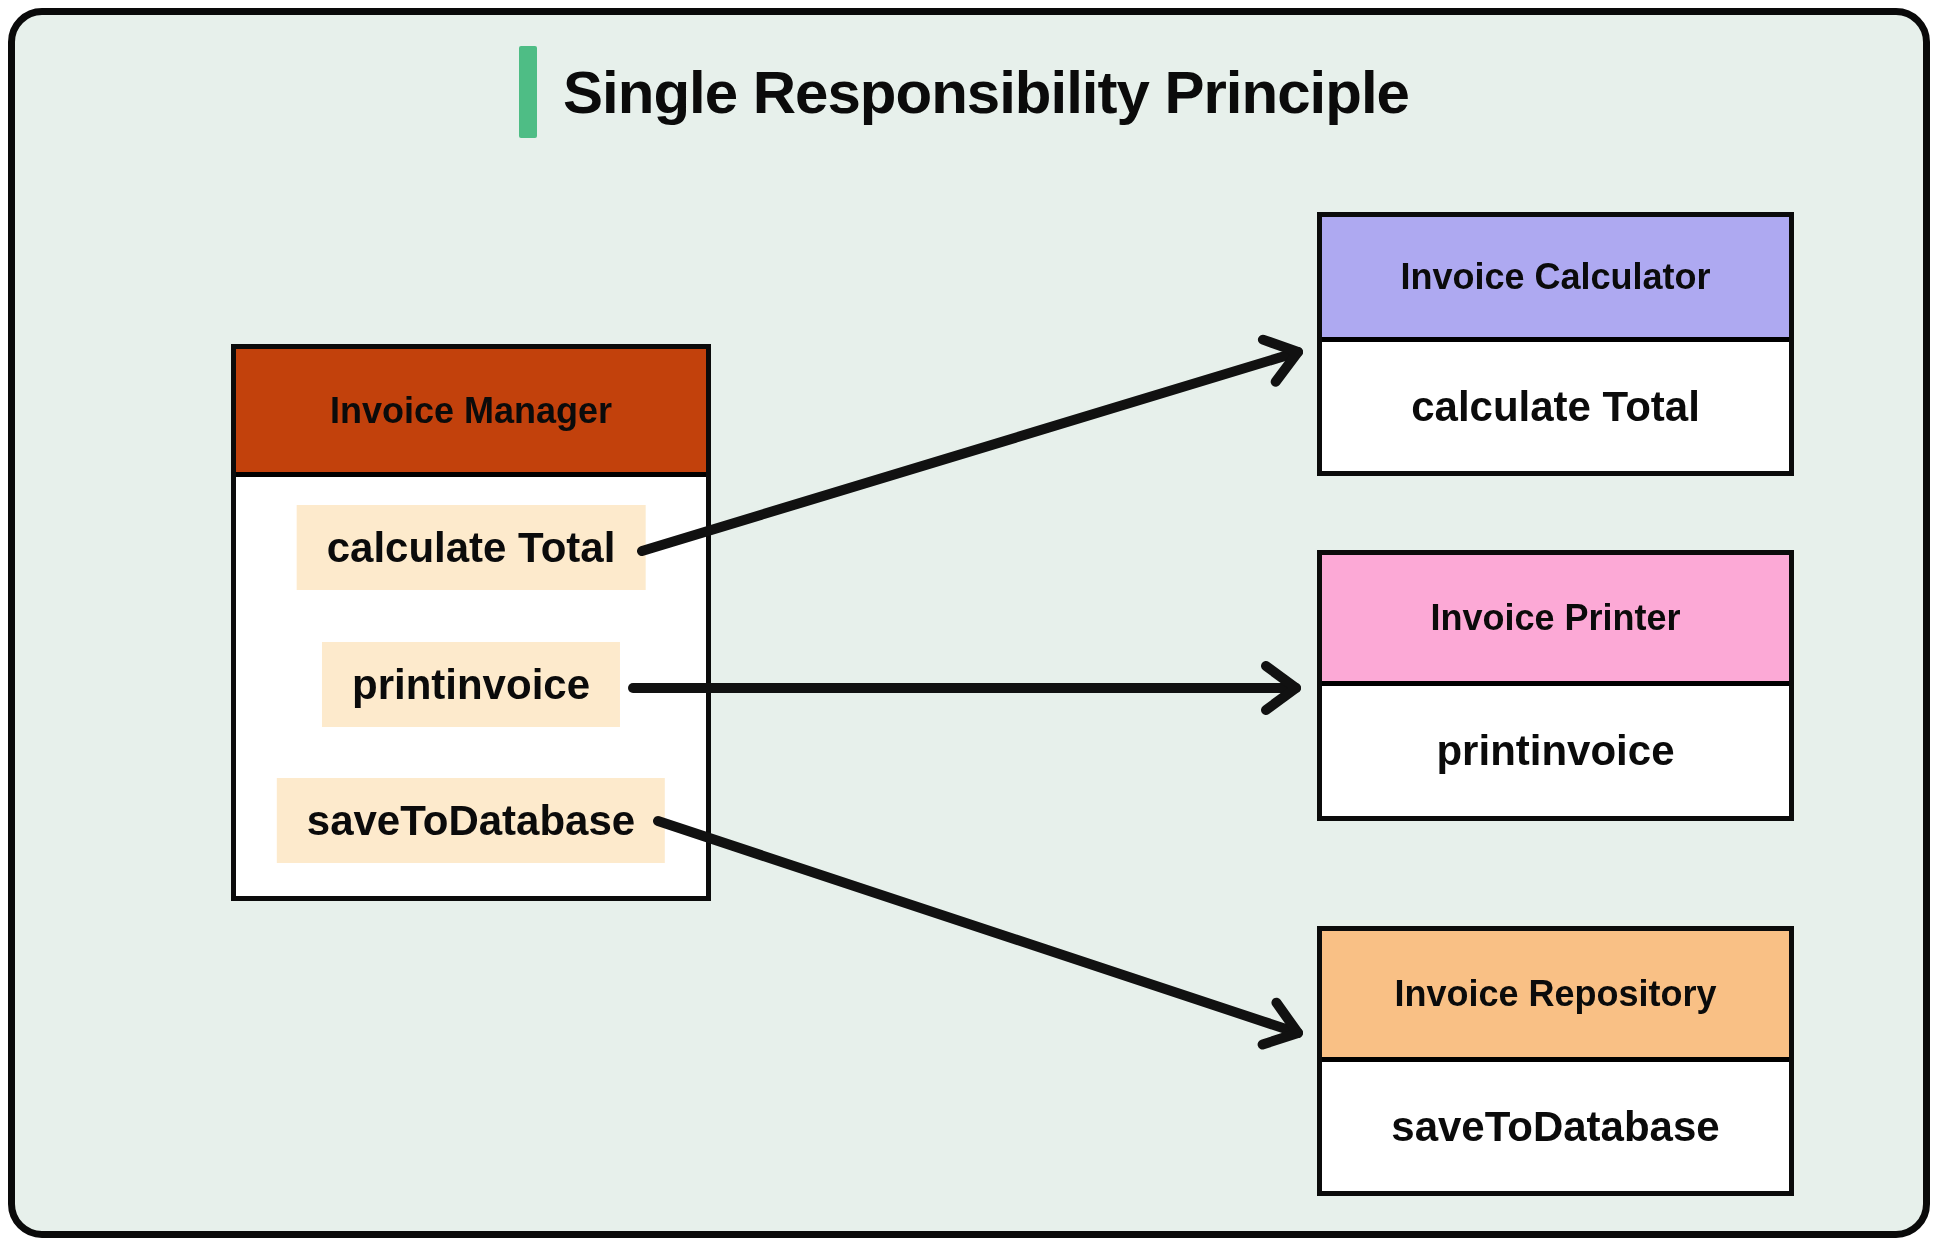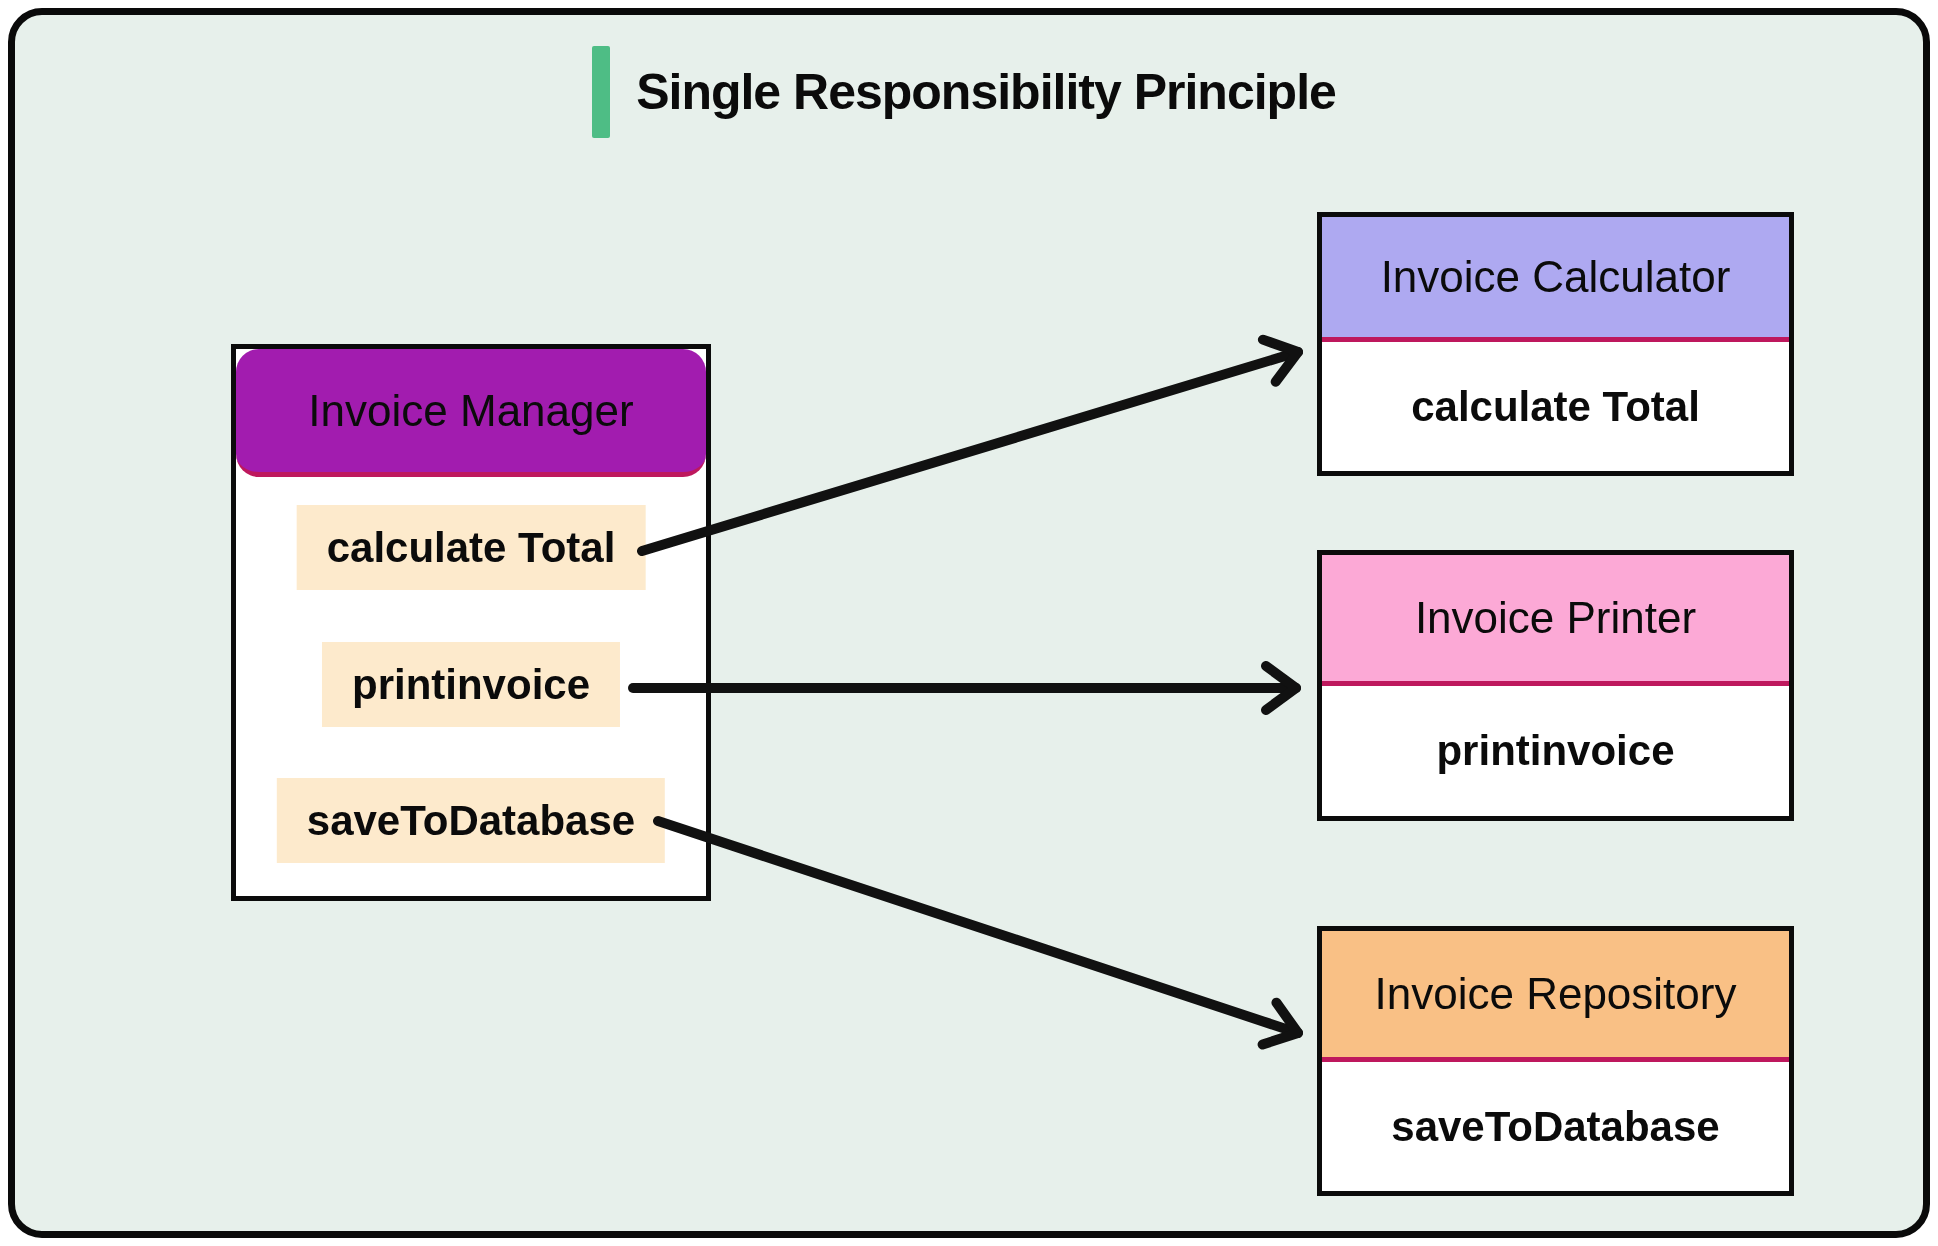--- a/index.html
+++ b/index.html
@@ -26,37 +26,37 @@
     gap: 16px;
   }
   .title-bar {
     width: 18px; height: 92px;
     background: #4ebd85;
     border-radius: 2px;
     flex: 0 0 auto;
   }
   .title {
     margin: 10px;
-    font-size: 50px;
+    font-size: 60px;
     font-weight: 700;
     letter-spacing: -1px;
     white-space: nowrap;
   }
   .uml-box {
     position: absolute;
     background: #ffffff;
     border: 5px solid #0b0b0b;
     box-sizing: border-box;
   }
   .uml-header {
     display: flex; align-items: center; justify-content: center;
-    border-bottom: 5px solid #be185d;
+    border-bottom: 5px solid #000000;
     box-sizing: border-box;
-    font-size: 44px;
-    font-weight: 400;
+    font-size: 36px;
+    font-weight: 700;
     white-space: nowrap;
   }
   .uml-body {
     position: absolute;
     left: 0; right: 0; bottom: 0;
     display: flex; align-items: center; justify-content: center;
     font-size: 42px;
     font-weight: 700;
     white-space: nowrap;
   }
@@ -109,21 +109,21 @@
 <div class="canvas">
 
   <div class="frame"></div>
 
   <div class="title-row">
     <span class="title-bar" style="background-color: rgb(78, 189, 133);"></span>
     <h1 class="title">Single Responsibility Principle</h1>
   </div>
 
   <div class="uml-box manager">
-    <div class="uml-header" style="background-color: #a21caf; border-radius: 23px;">Invoice Manager</div>
+    <div class="uml-header" style="background-color: #c2410c;">Invoice Manager</div>
     <div class="method-chip chip-0" style="background-color: rgb(253, 234, 204);">calculate Total</div>
     <div class="method-chip chip-1" style="background-color: rgb(253, 234, 204);">printinvoice</div>
     <div class="method-chip chip-2" style="background-color: rgb(253, 234, 204);">saveToDatabase</div>
   </div>
 
   <div class="uml-box class-calculator">
     <div class="uml-header" style="background-color: rgb(174, 169, 241);">Invoice Calculator</div>
     <div class="uml-body">calculate Total</div>
   </div>
 

